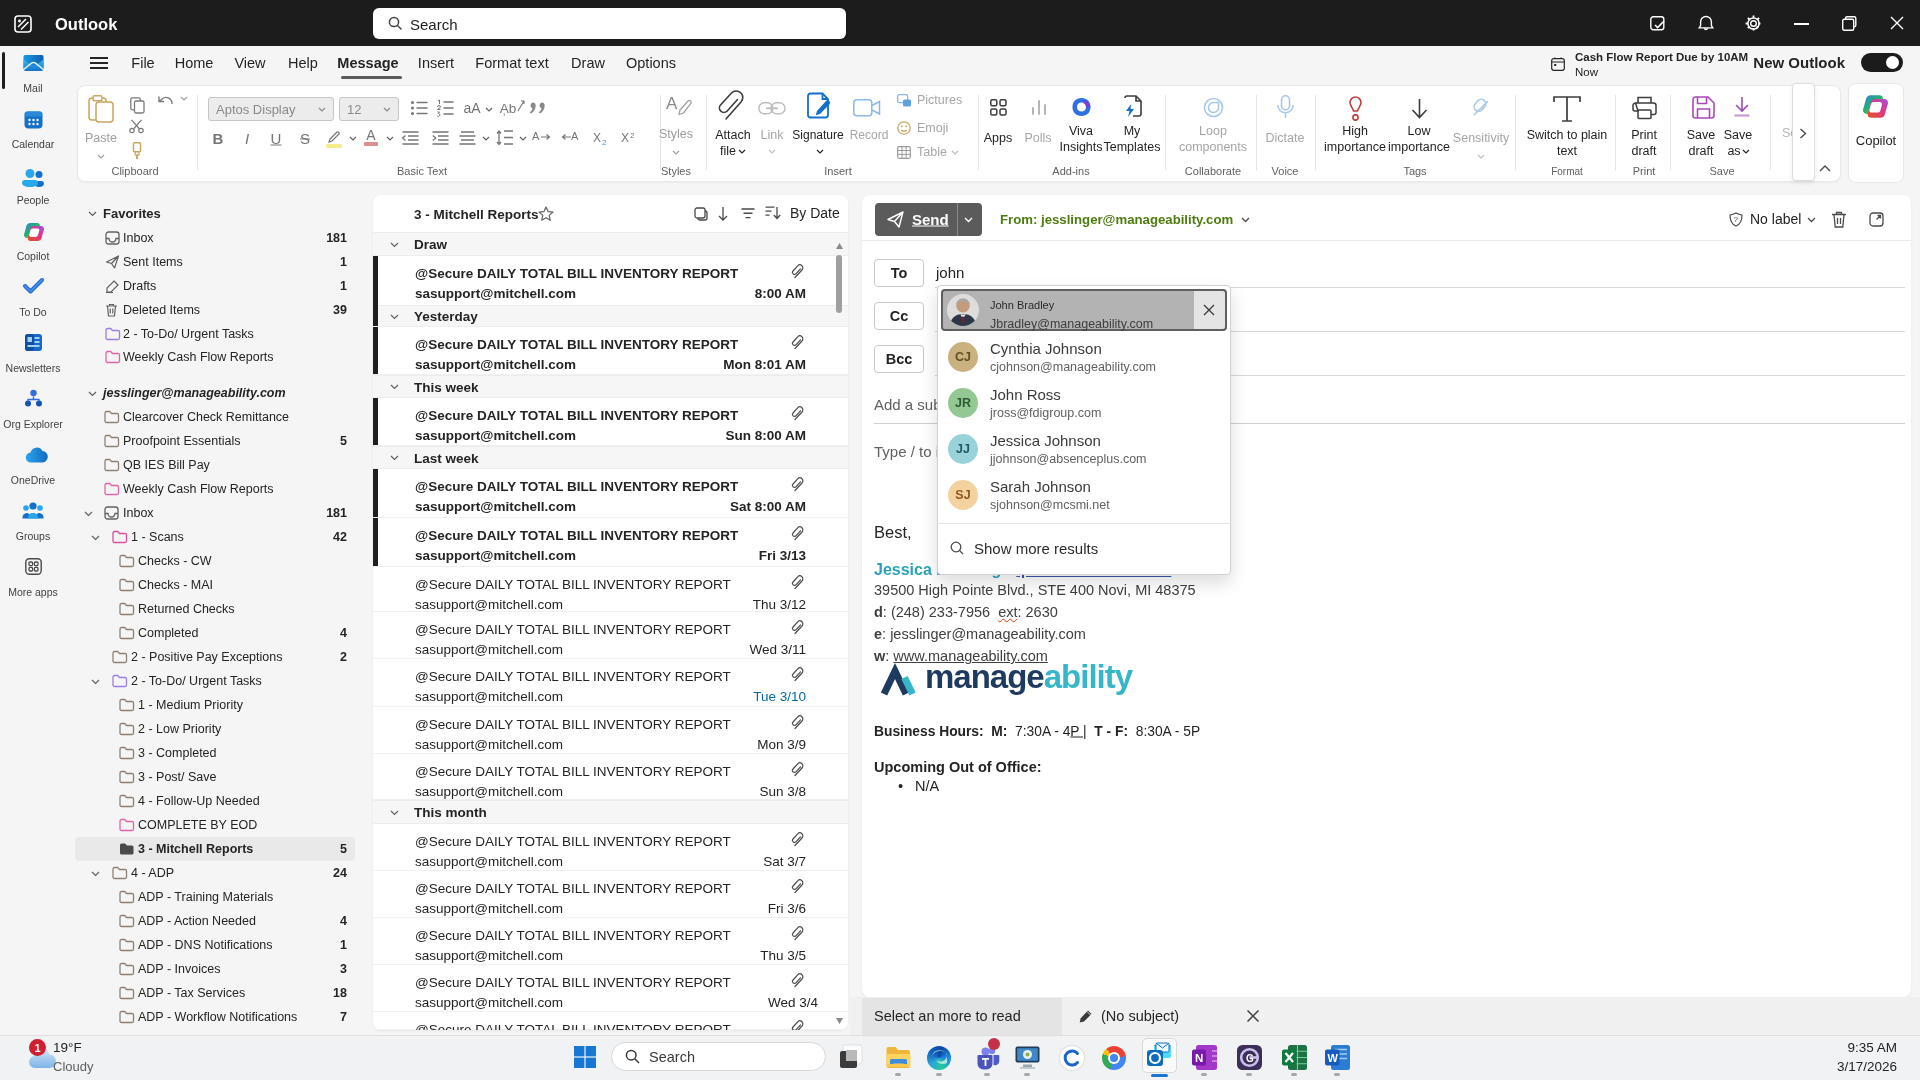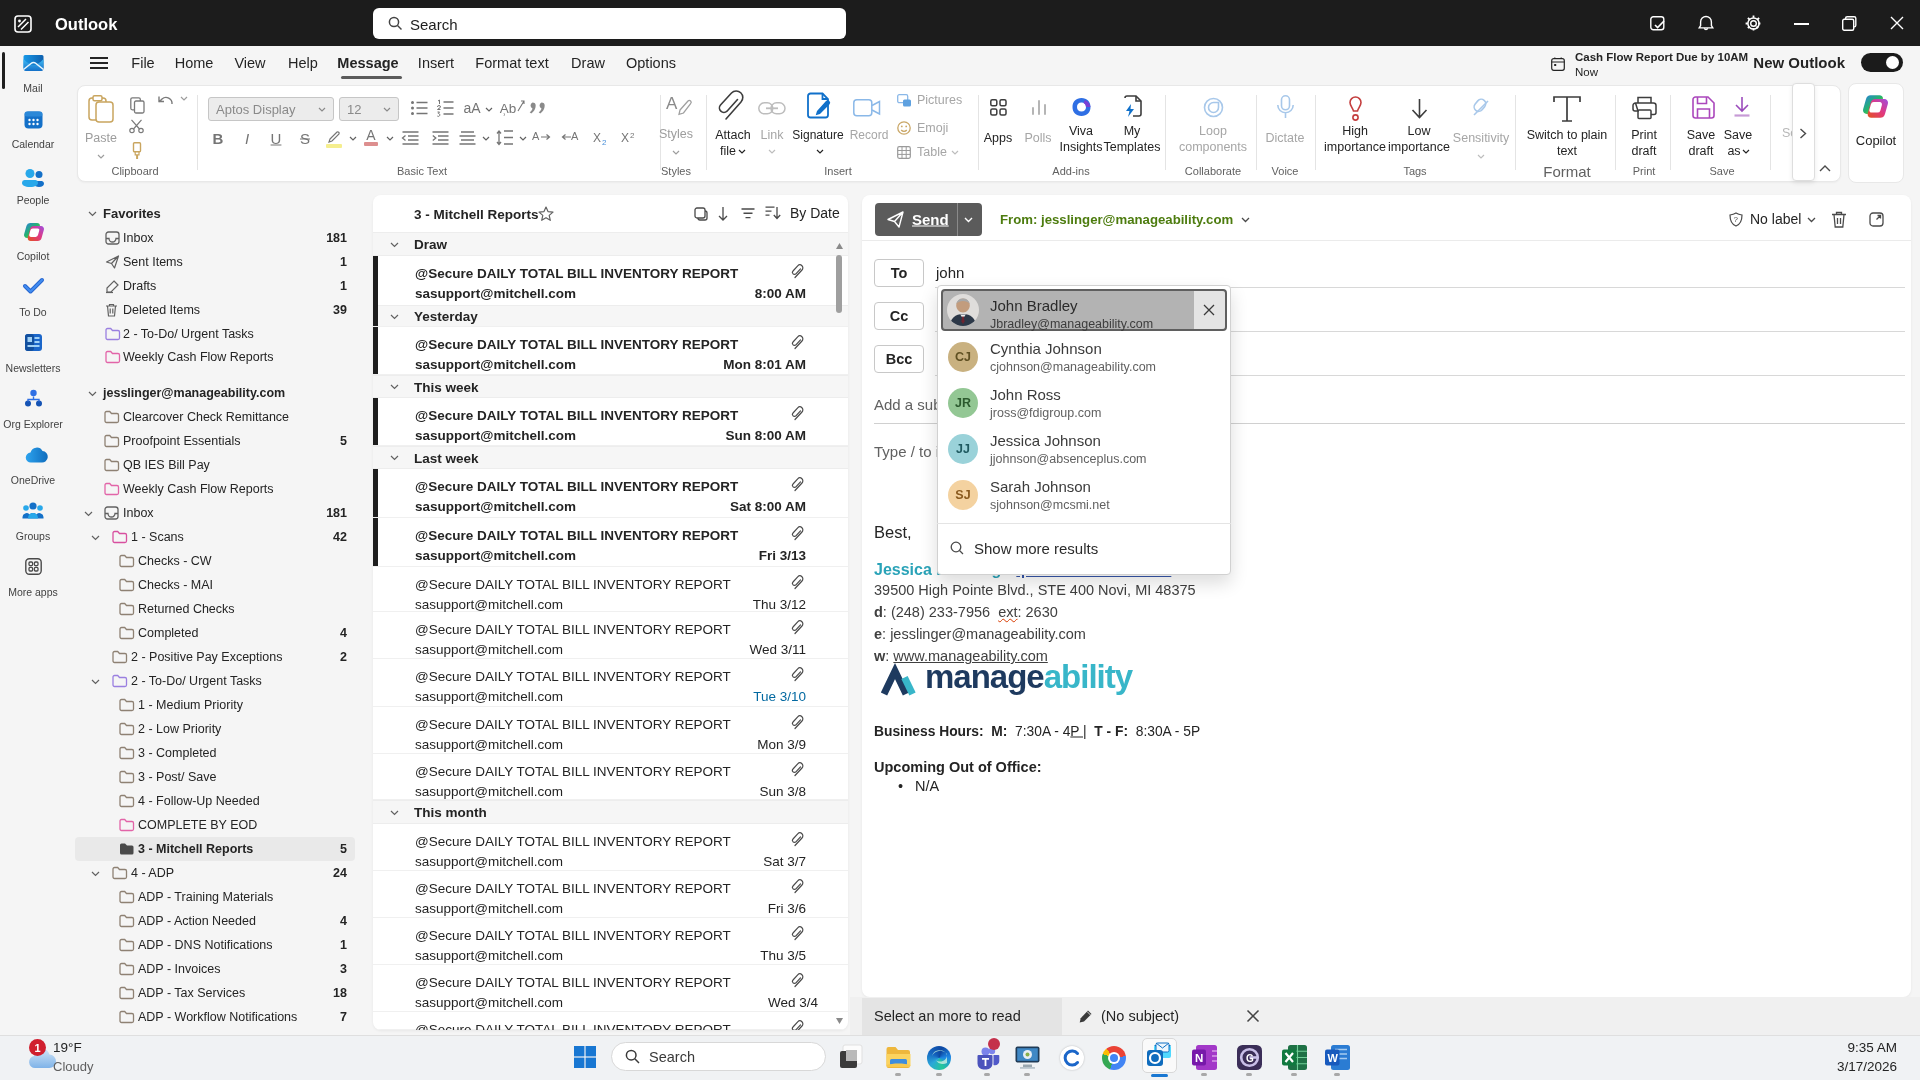--- a/index.html
+++ b/index.html
@@ -435,21 +435,21 @@
 <svg style="left:1477.0px;top:153.5px" width="8" height="6" viewBox="0 0 8.0 6.0">
     <path d="M1 1 l3.0 3.0 l3.0 -3.0" fill="none" stroke="#bdbdbd" stroke-width="1.2"></path>
   </svg>
 <div class="tx" style="left:1415px;top:171px;transform:translateY(-50%);font-size:11px;color:#616161;font-weight:400;transform:translate(-50%,-50%);">Tags</div>
 <div class="abs" style="left:1515px;top:95px;width:1px;height:75px;background:#e4e4e4;"></div>
 <svg style="left:1553px;top:96px" width="28" height="26" viewBox="0 0 28 26">
     <path d="M1 6 V1 h26 v5 M14 1 v24 M9 25 h10" fill="none" stroke="#3d3d3d" stroke-width="1.7"></path>
   </svg>
 <div class="tx" style="left:1567px;top:135px;transform:translateY(-50%);font-size:12.5px;color:#242424;font-weight:400;transform:translate(-50%,-50%);">Switch to plain</div>
 <div class="tx" style="left:1567px;top:151px;transform:translateY(-50%);font-size:12.5px;color:#242424;font-weight:400;transform:translate(-50%,-50%);">text</div>
-<div class="tx" style="left:1567px;top:171px;transform:translateY(-50%);font-size:15px;color:#616161;font-weight:400;transform:translate(-50%,-50%);">Format</div>
+<div class="tx" style="left:1567px;top:171px;transform:translateY(-50%);font-size:10px;color:#616161;font-weight:400;transform:translate(-50%,-50%);">Format</div>
 <div class="abs" style="left:1615px;top:95px;width:1px;height:75px;background:#e4e4e4;"></div>
 <svg style="left:1632px;top:96px" width="25" height="24" viewBox="0 0 25 24">
     <g fill="none" stroke="#3d3d3d" stroke-width="1.5">
       <path d="M6 7 V1.5 h13 V7 M3.5 7 h18 a2.5 2.5 0 0 1 2.5 2.5 v7 a2 2 0 0 1 -2 2 h-3 M6 15 h-3 a2 2 0 0 1 -2 -2 v-3.5 A2.5 2.5 0 0 1 3.5 7 Z"></path>
       <rect x="6" y="14" width="13" height="8.5" rx="1"></rect>
     </g>
   </svg>
 <div class="tx" style="left:1644px;top:135px;transform:translateY(-50%);font-size:12.5px;color:#242424;font-weight:400;transform:translate(-50%,-50%);">Print</div>
 <div class="tx" style="left:1644px;top:151px;transform:translateY(-50%);font-size:12.5px;color:#242424;font-weight:400;transform:translate(-50%,-50%);">draft</div>
 <div class="tx" style="left:1644px;top:171px;transform:translateY(-50%);font-size:11px;color:#616161;font-weight:400;transform:translate(-50%,-50%);">Print</div>
@@ -530,21 +530,21 @@
     <path d="M1 2 a1.5 1.5 0 0 1 1.5-1.5 h3.2 l1.8 2 h5.5 A1.5 1.5 0 0 1 14.5 4 v6 a1.5 1.5 0 0 1-1.5 1.5 h-10.5 A1.5 1.5 0 0 1 1 10 Z" fill="none" stroke="#9a7fe0" stroke-width="1.3"></path>
   </svg>
 <div class="tx" style="left:123px;top:334px;transform:translateY(-50%);font-size:12.5px;color:#242424;font-weight:400;">2 - To-Do/ Urgent Tasks</div>
 <svg style="left:105px;top:351px" width="15" height="12" viewBox="0 0 15 12">
     <path d="M1 2 a1.5 1.5 0 0 1 1.5-1.5 h3.2 l1.8 2 h5.5 A1.5 1.5 0 0 1 14.5 4 v6 a1.5 1.5 0 0 1-1.5 1.5 h-10.5 A1.5 1.5 0 0 1 1 10 Z" fill="none" stroke="#e264a8" stroke-width="1.3"></path>
   </svg>
 <div class="tx" style="left:123px;top:357px;transform:translateY(-50%);font-size:12.5px;color:#242424;font-weight:400;">Weekly Cash Flow Reports</div>
 <svg style="left:88px;top:390.5px" width="9" height="6" viewBox="0 0 9 6">
     <path d="M1 1 l3.5 3.5 L8 1" fill="none" stroke="#616161" stroke-width="1.2"></path>
   </svg>
-<div class="tx" style="left:103px;top:393px;transform:translateY(-50%);font-size:12.5px;color:#242424;font-weight:700;">jesslinger@manageability.com</div>
+<div class="tx" style="left:103px;top:393px;transform:translateY(-50%);font-size:12.5px;color:#242424;font-weight:700;font-style:italic;">jesslinger@manageability.com</div>
 <svg style="left:104px;top:411px" width="15" height="12" viewBox="0 0 15 12">
     <path d="M1 2 a1.5 1.5 0 0 1 1.5-1.5 h3.2 l1.8 2 h5.5 A1.5 1.5 0 0 1 14.5 4 v6 a1.5 1.5 0 0 1-1.5 1.5 h-10.5 A1.5 1.5 0 0 1 1 10 Z" fill="none" stroke="#8e8173" stroke-width="1.3"></path>
   </svg>
 <div class="tx" style="left:123px;top:417px;transform:translateY(-50%);font-size:12.5px;color:#242424;font-weight:400;">Clearcover Check Remittance</div>
 <svg style="left:104px;top:435px" width="15" height="12" viewBox="0 0 15 12">
     <path d="M1 2 a1.5 1.5 0 0 1 1.5-1.5 h3.2 l1.8 2 h5.5 A1.5 1.5 0 0 1 14.5 4 v6 a1.5 1.5 0 0 1-1.5 1.5 h-10.5 A1.5 1.5 0 0 1 1 10 Z" fill="none" stroke="#8e8173" stroke-width="1.3"></path>
   </svg>
 <div class="tx" style="left:123px;top:441px;transform:translateY(-50%);font-size:12.5px;color:#242424;font-weight:400;">Proofpoint Essentials</div>
 <div class="tx" style="right:1573px;top:441px;transform:translateY(-50%);font-size:12.5px;color:#242424;font-weight:700;">5</div>
 <svg style="left:104px;top:459px" width="15" height="12" viewBox="0 0 15 12">
@@ -916,21 +916,21 @@
     </defs>
     <g clip-path="url(#av)">
       <rect width="32" height="32" fill="#dfdddb"></rect>
       <path d="M16 4.5 a6.8 6.8 0 0 1 6.8 6.8 c0 4-3 7.2-6.8 7.2 s-6.8-3.2-6.8-7.2 A6.8 6.8 0 0 1 16 4.5 Z" fill="#c29c7d"></path>
       <path d="M16 4.5 a6.8 6.8 0 0 1 6.7 5.6 c-1.6-2.2-3.9-3-6.7-3 s-5.1 0.8-6.7 3 A6.8 6.8 0 0 1 16 4.5 Z" fill="#a8a8a8"></path>
       <path d="M3 32 c0-7.5 5.4-12 13-12 s13 4.5 13 12 Z" fill="#2c3848"></path>
       <path d="M13.2 20.5 h5.6 L16 24.5 Z" fill="#f0f0f0"></path>
       <path d="M15.2 22.5 h1.6 l0.8 5 -1.6 2.5 -1.6-2.5 Z" fill="#6e2430"></path>
     </g>
   </svg>
-<div class="tx" style="left:990px;top:305px;transform:translateY(-50%);font-size:15px;color:#2b2b2b;font-weight:400;">John Bradley</div>
+<div class="tx" style="left:990px;top:305px;transform:translateY(-50%);font-size:11px;color:#2b2b2b;font-weight:400;">John Bradley</div>
 <div class="tx" style="left:990px;top:324px;transform:translateY(-50%);font-size:12.5px;color:#3d3d3d;font-weight:400;">Jbradley@manageability.com</div>
 <div class="abs" style="left:948px;top:342px;width:30px;height:30px;background:#c9b180;border-radius:50%;"></div>
 <div class="tx" style="left:963px;top:357px;transform:translateY(-50%);font-size:12.5px;color:#5f5022;font-weight:700;transform:translate(-50%,-50%);">CJ</div>
 <div class="tx" style="left:990px;top:348px;transform:translateY(-50%);font-size:15px;color:#3b3b3b;font-weight:400;">Cynthia Johnson</div>
 <div class="tx" style="left:990px;top:367px;transform:translateY(-50%);font-size:12.5px;color:#616161;font-weight:400;">cjohnson@manageability.com</div>
 <div class="abs" style="left:948px;top:388px;width:30px;height:30px;background:#93c794;border-radius:50%;"></div>
 <div class="tx" style="left:963px;top:403px;transform:translateY(-50%);font-size:12.5px;color:#2c5a2e;font-weight:700;transform:translate(-50%,-50%);">JR</div>
 <div class="tx" style="left:990px;top:394px;transform:translateY(-50%);font-size:15px;color:#3b3b3b;font-weight:400;">John Ross</div>
 <div class="tx" style="left:990px;top:413px;transform:translateY(-50%);font-size:12.5px;color:#616161;font-weight:400;">jross@fdigroup.com</div>
 <div class="abs" style="left:948px;top:434px;width:30px;height:30px;background:#9ad2d9;border-radius:50%;"></div>

